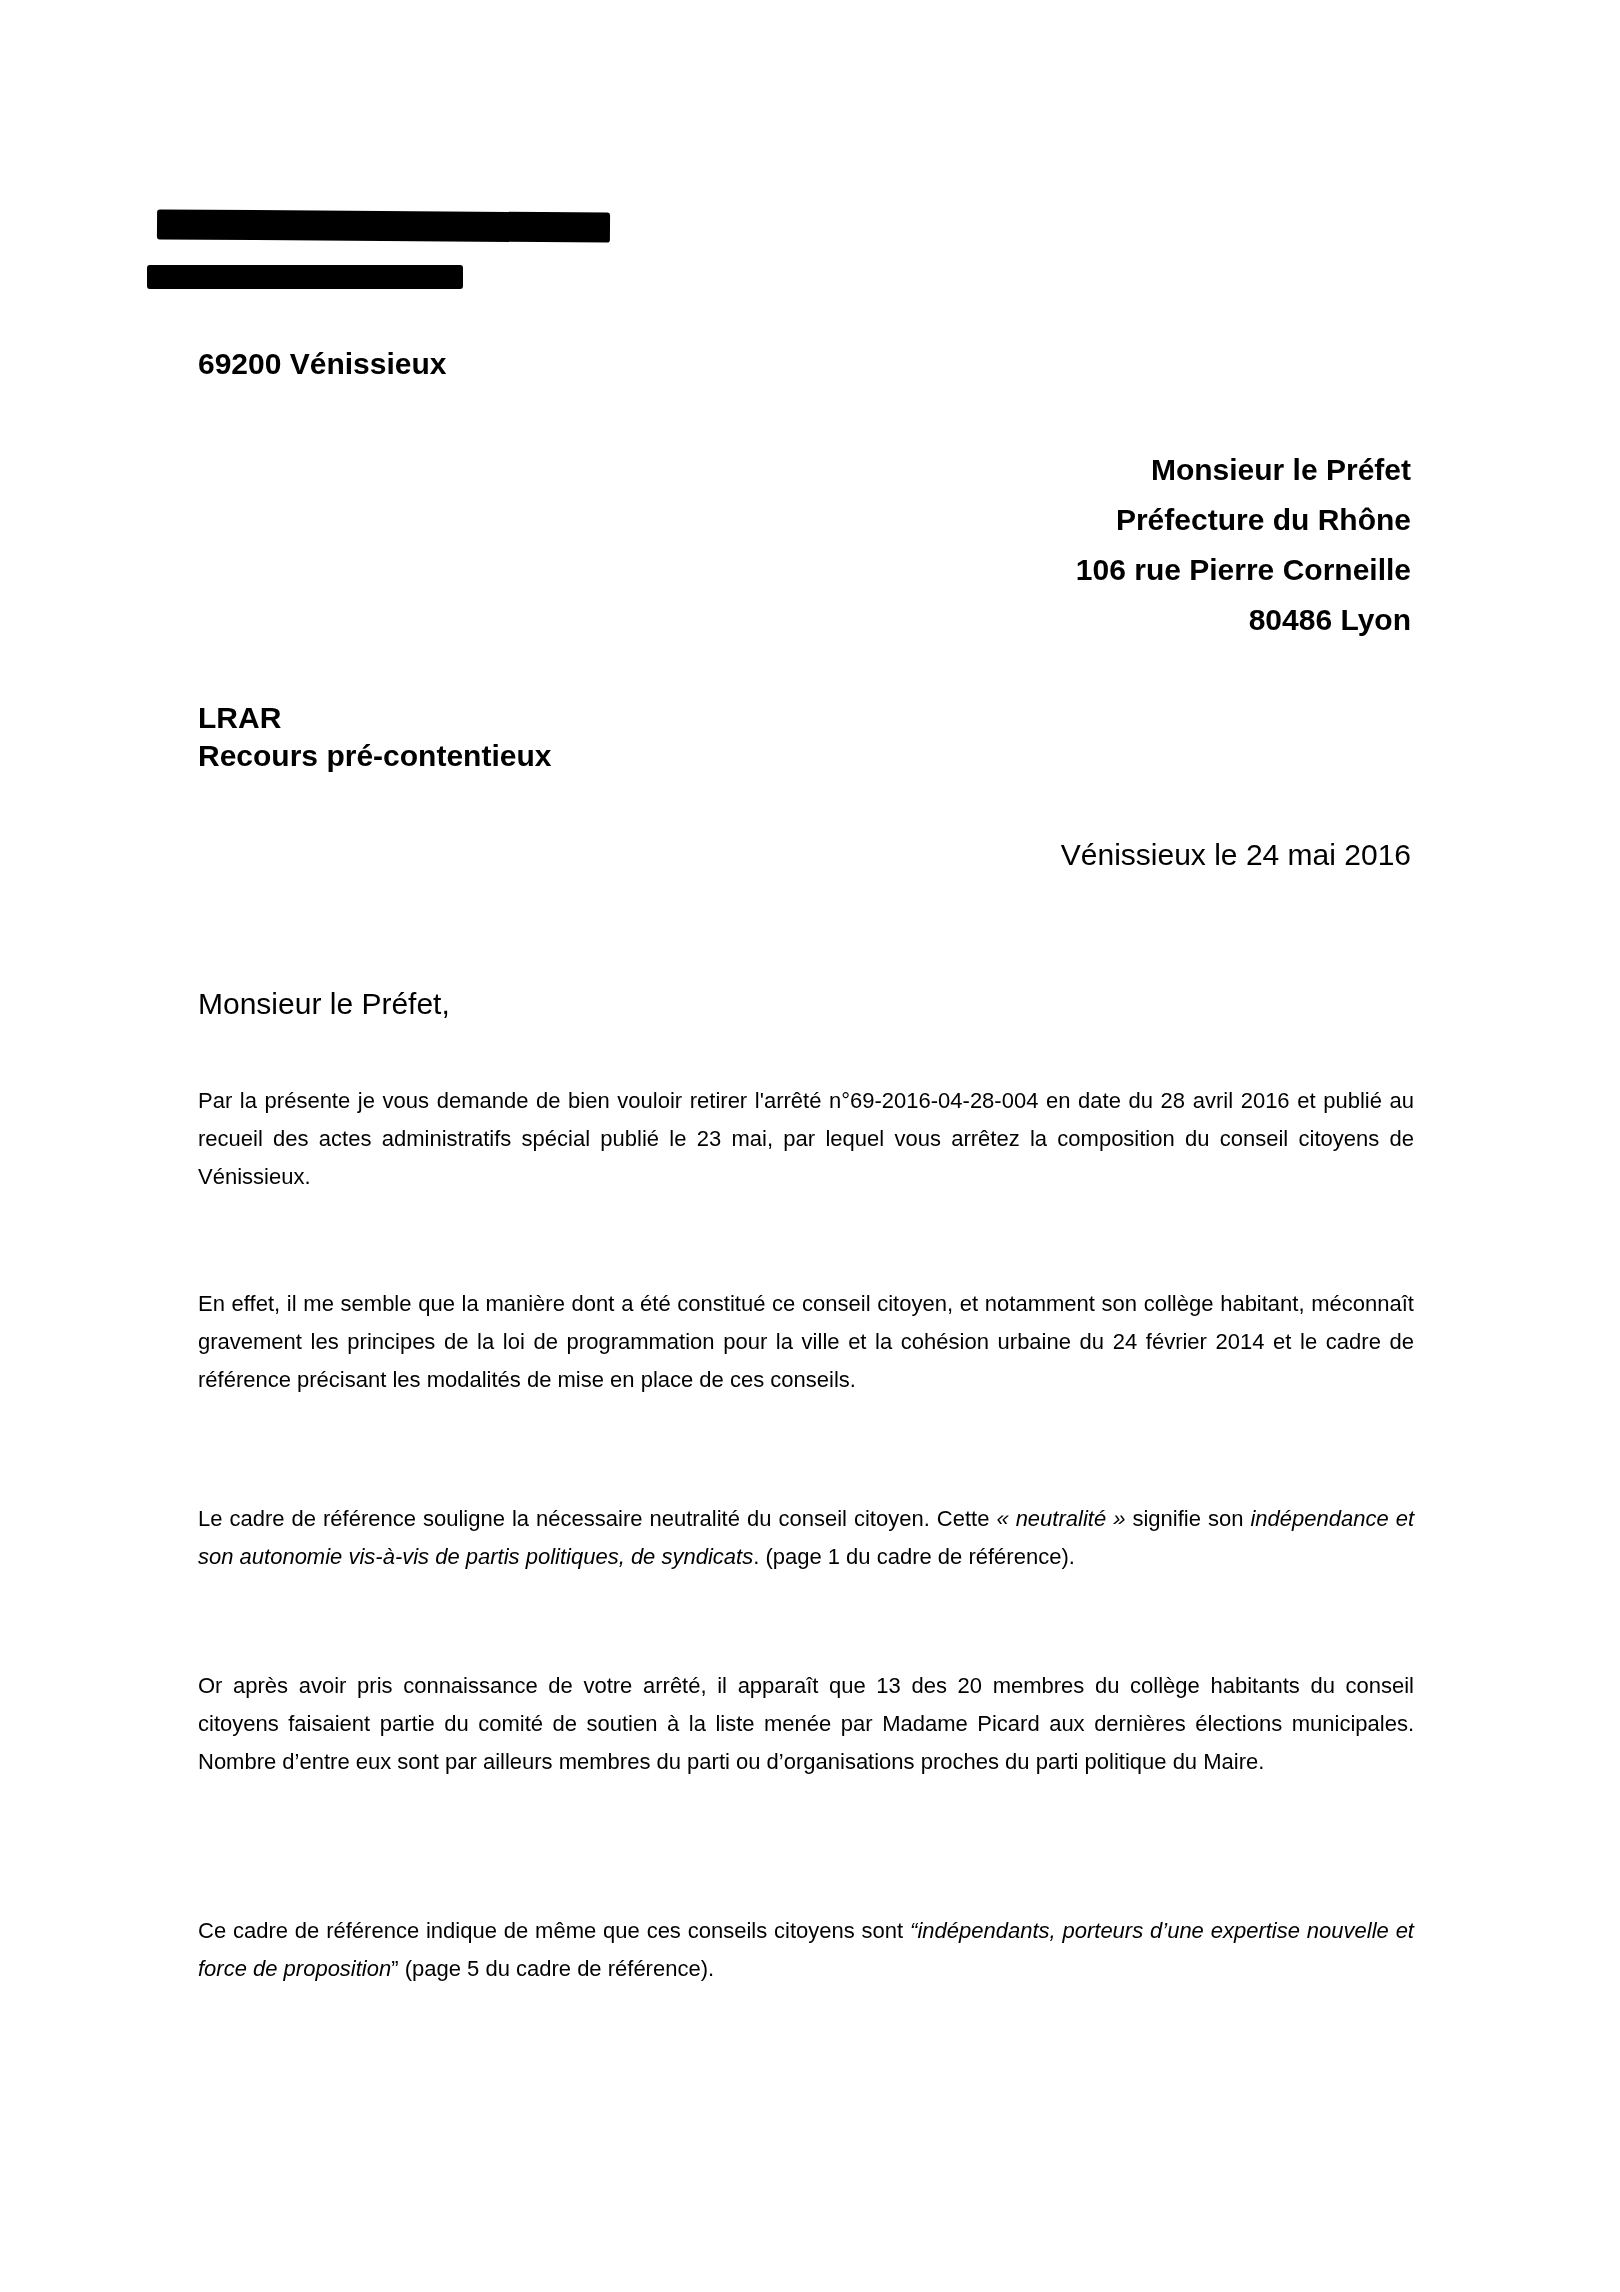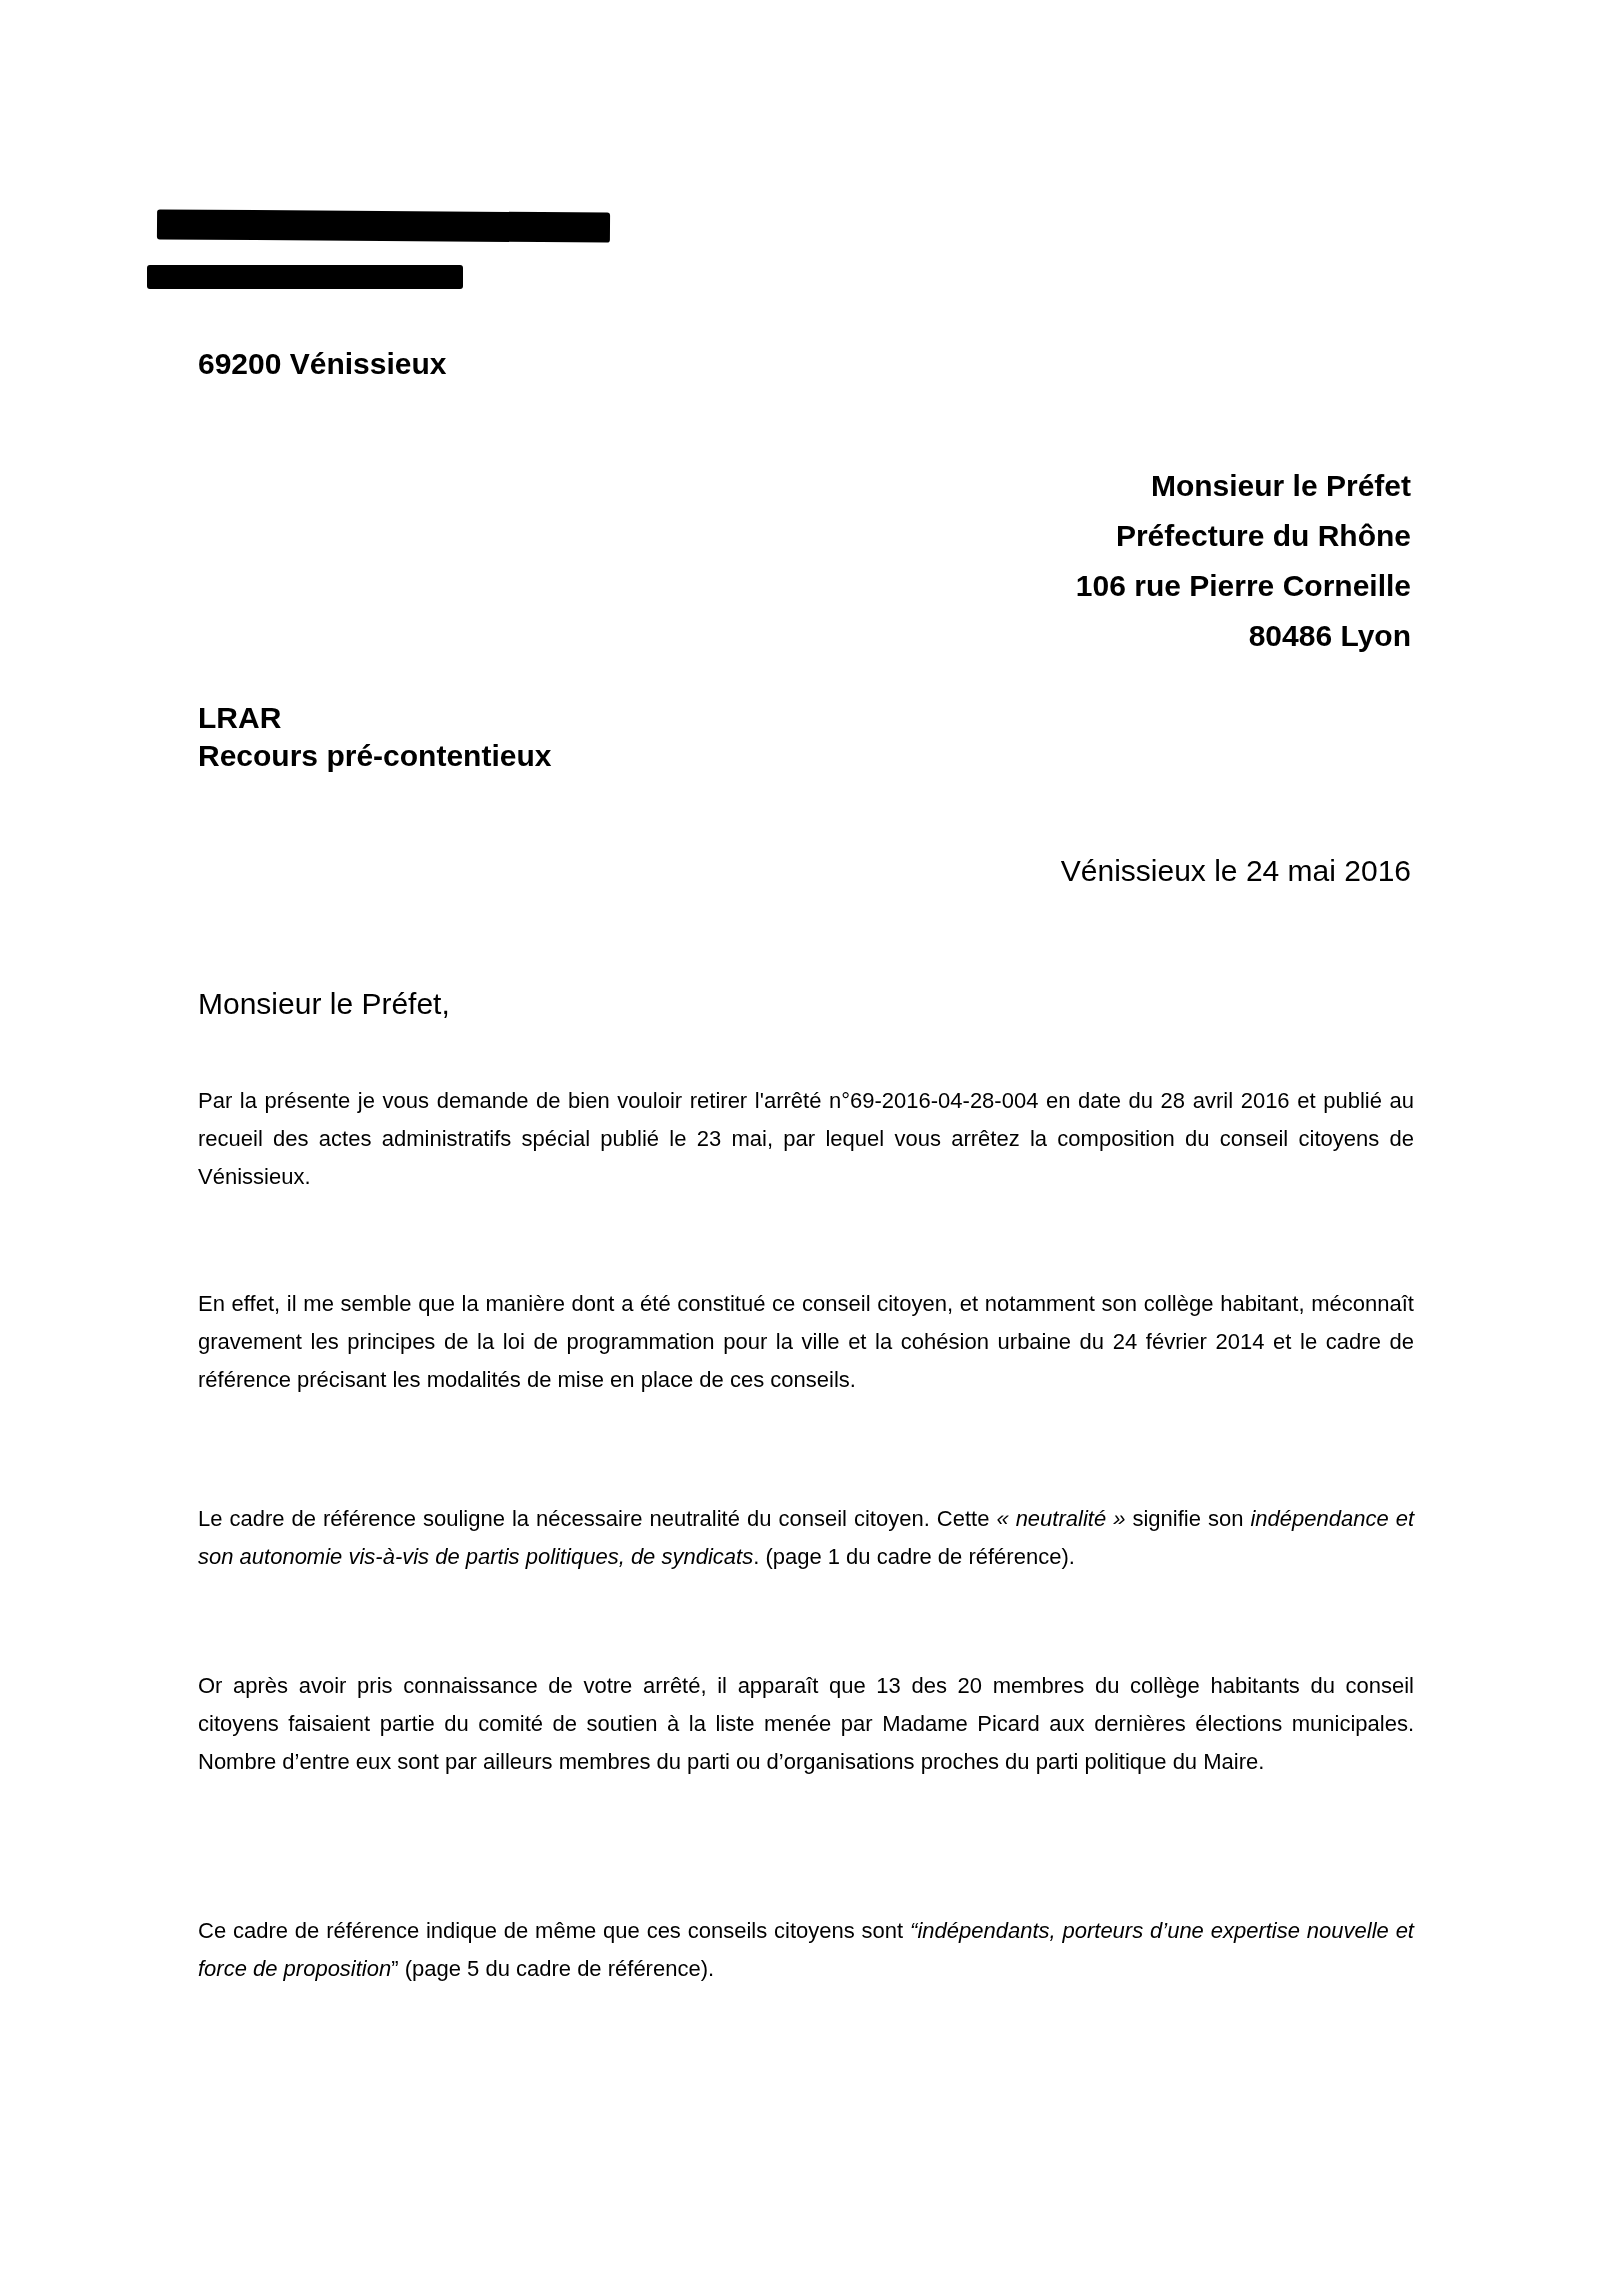--- a/index.html
+++ b/index.html
@@ -2,21 +2,21 @@
 <html><head>
 <meta charset="utf-8">
 <style>
   html, body { margin: 0; padding: 0; background: #ffffff; }
   body { width: 1620px; height: 2293px; position: relative; overflow: hidden;
          font-family: "Liberation Sans", sans-serif; color: #000; }
   .page { position: absolute; left: 0; top: 0; width: 1620px; height: 2293px; background: #fff; }
   .redaction { position: absolute; background: #000; border-radius: 2.9px; }
   .bold { font-weight: bold; }
   .line { position: absolute; font-size: 30px; line-height: 37px; white-space: nowrap; }
-  .right { text-align: right; right: 209px; margin-top: 16px; }
+  .right { text-align: right; right: 209px; }
   .left { left: 198px; }
   .para { position: absolute; left: 198px; width: 1216px; font-size: 22px; line-height: 38px;
           text-align: justify; }
   .para p { margin: 0; }
   em { font-style: italic; }
 </style>
 </head>
 <body>
 
 <div class="page">

